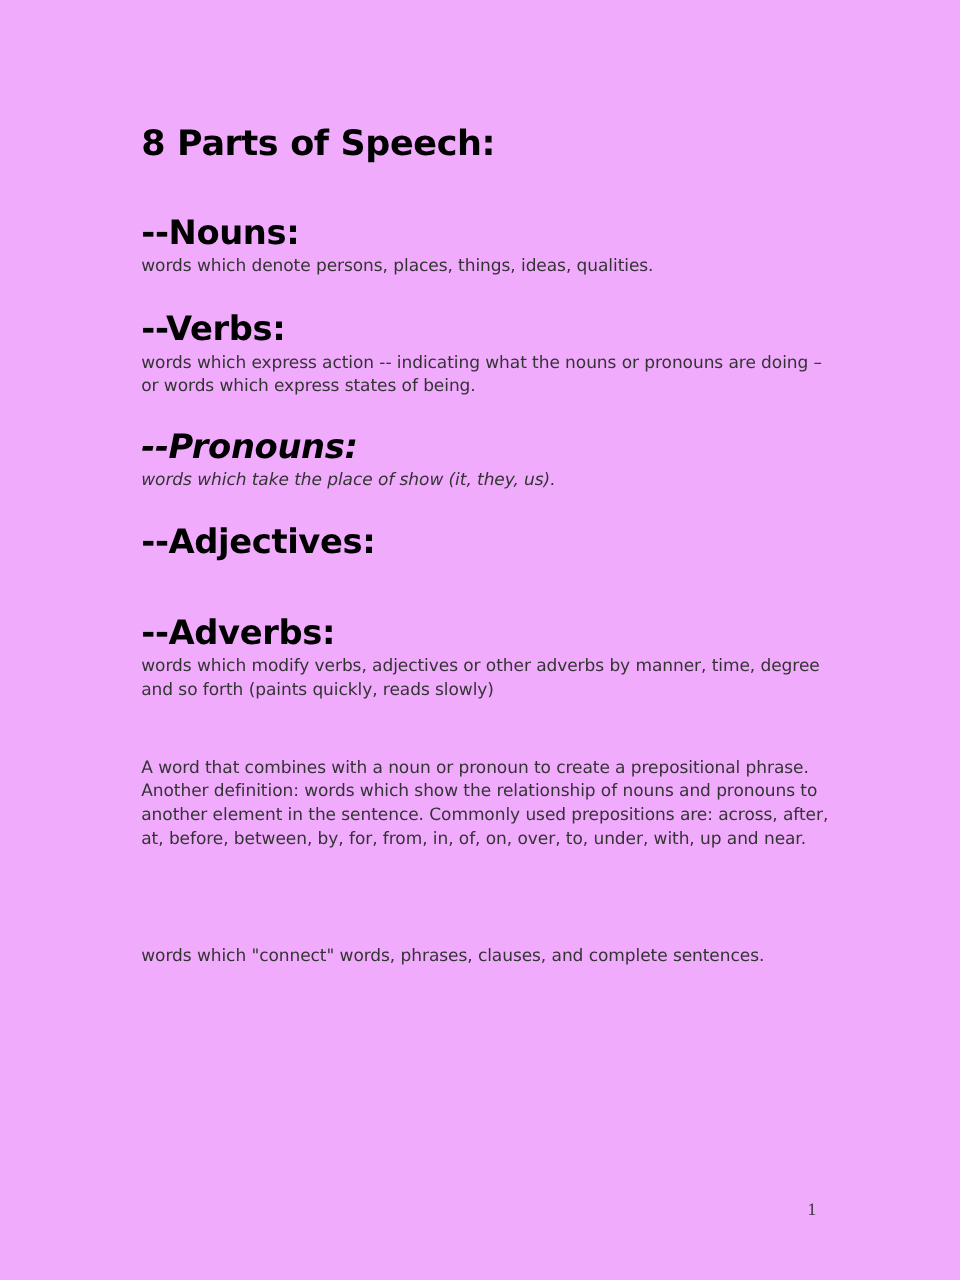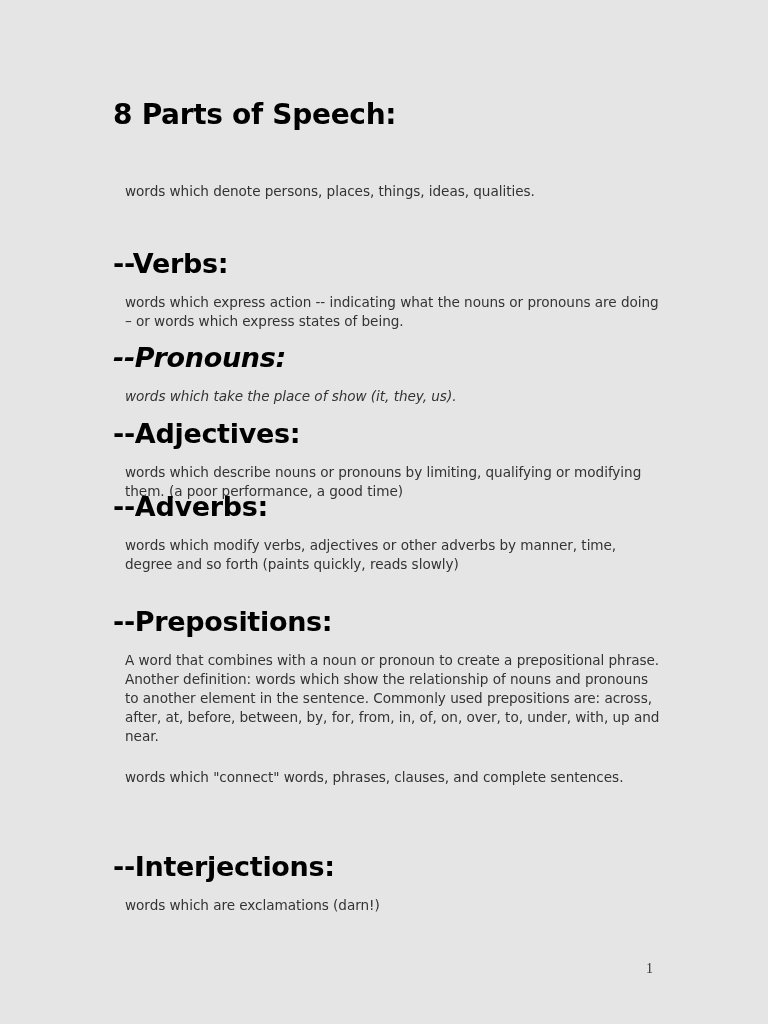--- a/index.html
+++ b/index.html
@@ -12,21 +12,21 @@
       height: 1024px;
       position: relative;
       overflow: hidden;
       font-family: "DejaVu Sans", sans-serif;
       color: #000;
     }
     .page {
       position: absolute;
       left: 0; top: 0;
       width: 768px; height: 1024px;
-      background: #e5e5e5;
+      background: #f0abfc;
     }
     .doc-title {
       position: absolute;
       left: 113px;
       top: 95px;
       margin: 0;
       font-family: "DejaVu Sans", sans-serif;
       font-weight: bold;
       font-size: 28px;
       line-height: 40px;
@@ -41,21 +41,21 @@
     .section-heading {
       margin: 0;
       font-family: "DejaVu Sans", sans-serif;
       font-weight: bold;
       font-size: 27px;
       line-height: 34px;
       letter-spacing: -0.3px;
       color: #000;
     }
     .section-body {
-      margin: 12px;
+      margin: 0;
       font-family: "DejaVu Sans", sans-serif;
       font-size: 13.6px;
       line-height: 19px;
       color: #333;
       letter-spacing: -0.05px;
     }
     .page-number {
       position: absolute;
       left: 646px;
       top: 961px;
@@ -65,52 +65,47 @@
     }
   </style>
 </head>
 <body>
 
 <div class="page">
 
   <h1 class="doc-title">8 Parts of Speech:</h1>
 
   <div class="section" style="top:170px;">
+    <h2 class="section-heading">--Nouns:</h2>
     <p class="section-body">words which denote persons, places, things, ideas, qualities.</p>
   </div>
 
   <div class="section" style="top:247px;">
     <h2 class="section-heading">--Verbs:</h2>
     <p class="section-body">words which express action -- indicating what the nouns or pronouns are doing – or words which express states of being.</p>
   </div>
 
   <div class="section" style="top:341px;font-style:italic;">
     <h2 class="section-heading">--Pronouns:</h2>
     <p class="section-body">words which take the place of show (it, they, us).</p>
   </div>
 
   <div class="section" style="top:417px;">
     <h2 class="section-heading">--Adjectives:</h2>
-    <p class="section-body">words which describe nouns or pronouns by limiting, qualifying or modifying them. (a poor performance, a good time)</p>
   </div>
 
   <div class="section" style="top:490px;">
     <h2 class="section-heading">--Adverbs:</h2>
     <p class="section-body">words which modify verbs, adjectives or other adverbs by manner, time, degree and so forth (paints quickly, reads slowly)</p>
   </div>
 
   <div class="section" style="top:605px;">
-    <h2 class="section-heading">--Prepositions:</h2>
     <p class="section-body">A word that combines with a noun or pronoun to create a prepositional phrase. Another definition: words which show the relationship of nouns and pronouns to another element in the sentence. Commonly used prepositions are: across, after, at, before, between, by, for, from, in, of, on, over, to, under, with, up and near.</p>
   </div>
 
   <div class="section" style="top:756px;">
     <p class="section-body">words which "connect" words, phrases, clauses, and complete sentences.</p>
   </div>
 
-  <div class="section" style="top:850px;">
-    <h2 class="section-heading">--Interjections:</h2>
-    <p class="section-body">words which are exclamations (darn!)</p>
-  </div>
 
   <div class="page-number">1</div>
 
 </div>
 
 </body></html>

